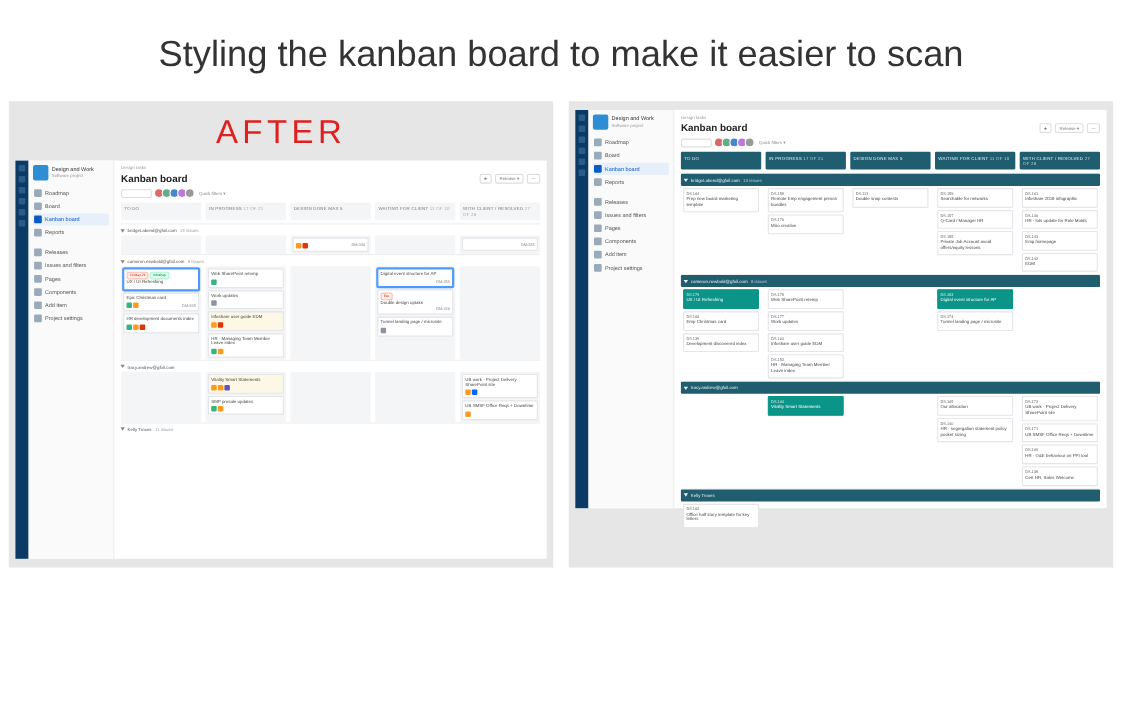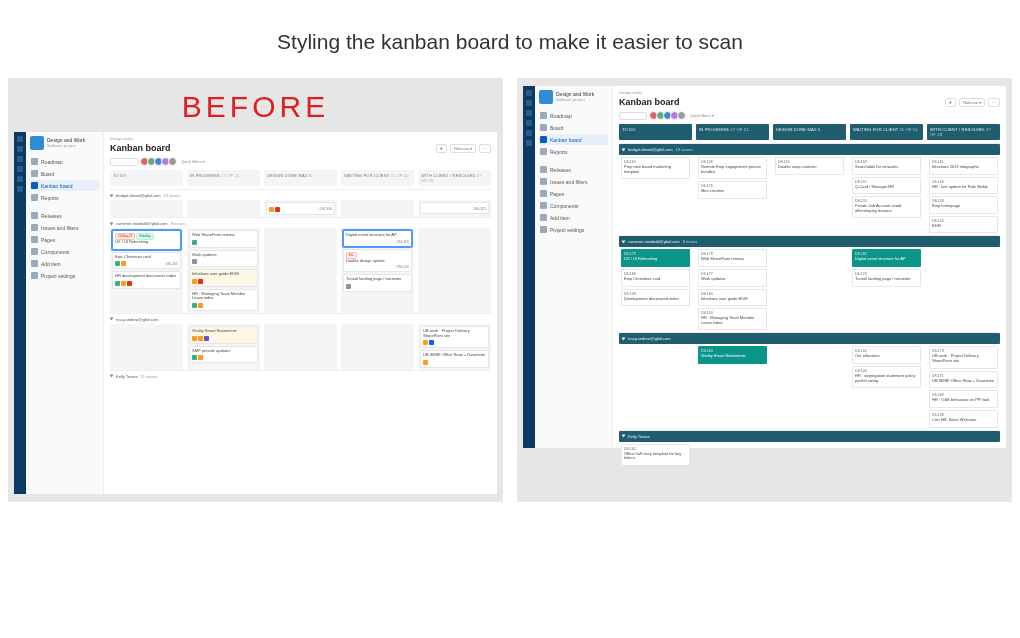--- a/index.html
+++ b/index.html
@@ -1,17 +1,17 @@
 <!DOCTYPE html>
 <html><head>
 <meta charset="utf-8">
 <style>
 * { box-sizing: border-box; margin: 0; padding: 0; }
 body { font-family: -apple-system, BlinkMacSystemFont, "Segoe UI", sans-serif; background: #fff; width: 1020px; height: 638px; overflow: hidden; }
-.page-title { text-align: center; font-size: 21px; font-weight: 400; color: #333; padding: 30px 0 24px; }
+.page-title { text-align: center; font-size: 33px; font-weight: 400; color: #333; padding: 30px 0 24px; }
 .compare { display: flex; gap: 14px; padding: 0 8px; }
 .panel { flex: 1; background: #e6e6e6; padding: 8px 6px; }
 .panel-label { text-align: center; font-size: 30px; color: #e02020; letter-spacing: 4px; margin: 4px 0 8px; font-weight: 300; }
 .app { background: #fff; display: flex; font-size: 6px; height: 362px; position: relative; }
 .rail { width: 12px; background: #0b3a64; display: flex; flex-direction: column; align-items: center; padding-top: 4px; gap: 4px; }
 .rail-ico { width: 6px; height: 6px; background: #2a5c8a; border-radius: 1px; }
 .sidebar { width: 78px; background: #fafafa; border-right: 1px solid #eee; padding: 4px 4px; }
 .proj-head { display: flex; align-items: center; gap: 3px; margin-bottom: 6px; }
 .proj-icon { width: 14px; height: 14px; background: #2e8ed4; border-radius: 2px; }
 .proj-txt { font-size: 5px; line-height: 1.1; }
@@ -65,21 +65,21 @@
 .tag-pill.grn{ color:#006644; border-color:#abf5d1; background:#e3fcef;}
 .swcol.trans{ background:transparent; }
 </style>
 </head>
 <body>
 
 <h1 class="page-title">Styling the kanban board to make it easier to scan</h1>
 
 <div class="compare">
   <div class="panel">
-    <div class="panel-label">BEFORE</div>
+    <div class="panel-label">AFTER</div>
     <div class="app" id="app-before">
         <div class="rail">
           <span class="rail-ico"></span>
           <span class="rail-ico"></span>
           <span class="rail-ico"></span>
           <span class="rail-ico"></span>
           <span class="rail-ico"></span>
           <span class="rail-ico"></span>
         </div>
         <div class="sidebar">

